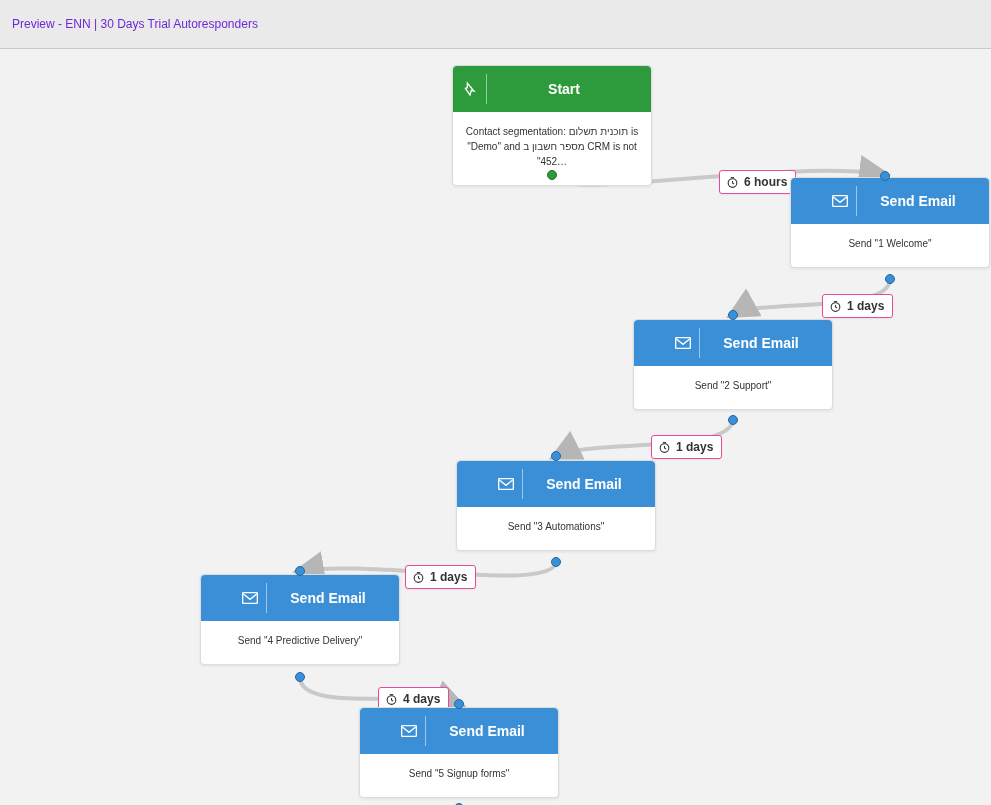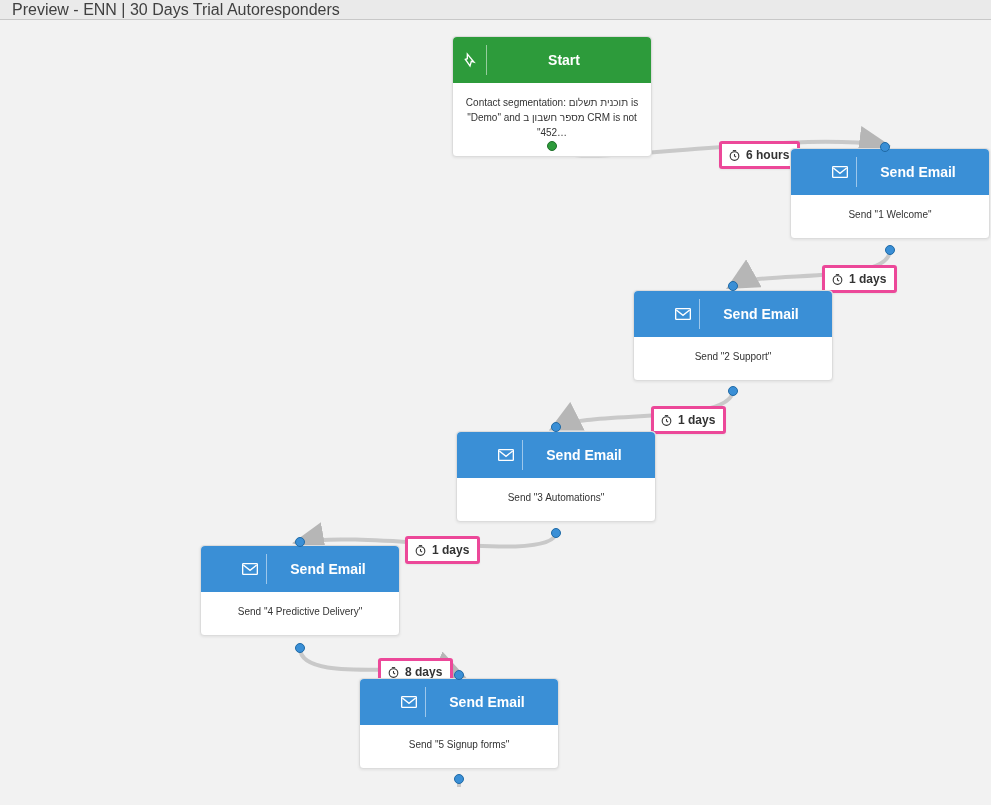--- a/index.html
+++ b/index.html
@@ -7,26 +7,26 @@
   body {
     font-family: Arial, Helvetica, sans-serif;
     background: #f2f2f2;
     background-image: radial-gradient(#e5e5e5 0.5px, transparent 0.5px);
     background-size: 6px 6px;
     color: #333;
   }
   .titlebar {
     background: #eaeaea;
     border-bottom: 1px solid #c8c8c8;
-    height: 20px;
+    height: 49px;
     display: flex;
     align-items: center;
     padding: 0 12px;
-    font-size: 16px;
-    color: #404040;
+    font-size: 12px;
+    color: #6d28d9;
   }
   .canvas {
     position: relative;
     width: 991px;
     height: 767px;
   }
   svg.connectors {
     position: absolute;
     top: 0; left: 0;
     width: 991px;
@@ -70,21 +70,21 @@
     padding: 12px 10px 16px;
     font-size: 10px;
     line-height: 1.5;
     color: #333;
     text-align: center;
     min-height: 40px;
   }
   .delay-chip {
     position: absolute;
     background: #fff;
-    border: 3px solid #ec4899;
+    border: 1px solid #ec4899;
     border-radius: 3px;
     padding: 4px 8px 4px 6px;
     font-size: 12px;
     font-weight: bold;
     color: #333;
     display: flex;
     align-items: center;
     gap: 5px;
     box-shadow: 0 1px 2px rgba(0,0,0,0.06);
   }
@@ -246,21 +246,21 @@
   <div class="port" style="left:295px; top:623px;"></div>
 
   <div class="delay-chip" style="left:378px; top:638px;">
     <span class="clock-icon">
       <svg width="13" height="13" viewBox="0 0 24 24" fill="none" stroke="#333" stroke-width="2">
           <circle cx="12" cy="13" r="8"></circle>
           <path d="M12 9v4l3 2"></path>
           <path d="M9 3h6"></path>
         </svg>
     </span>
-    <span>8 days</span>
+    <span>4 days</span>
   </div>
 
   <div class="node" style="left:359px; top:658px;">
     <div class="node-header hdr-blue">
       <span class="hdr-icon">
         <svg width="16" height="12" viewBox="0 0 24 18" fill="none" stroke="#fff" stroke-width="2">
             <rect x="1" y="1" width="22" height="16" rx="1"></rect>
             <path d="M2 3l10 8 10-8"></path>
           </svg>
       </span>

